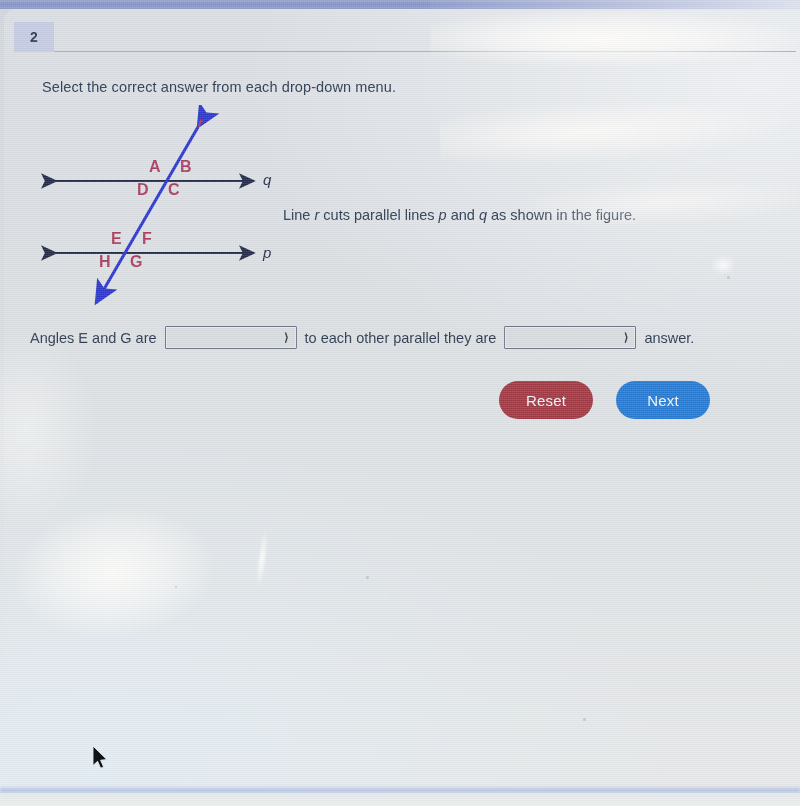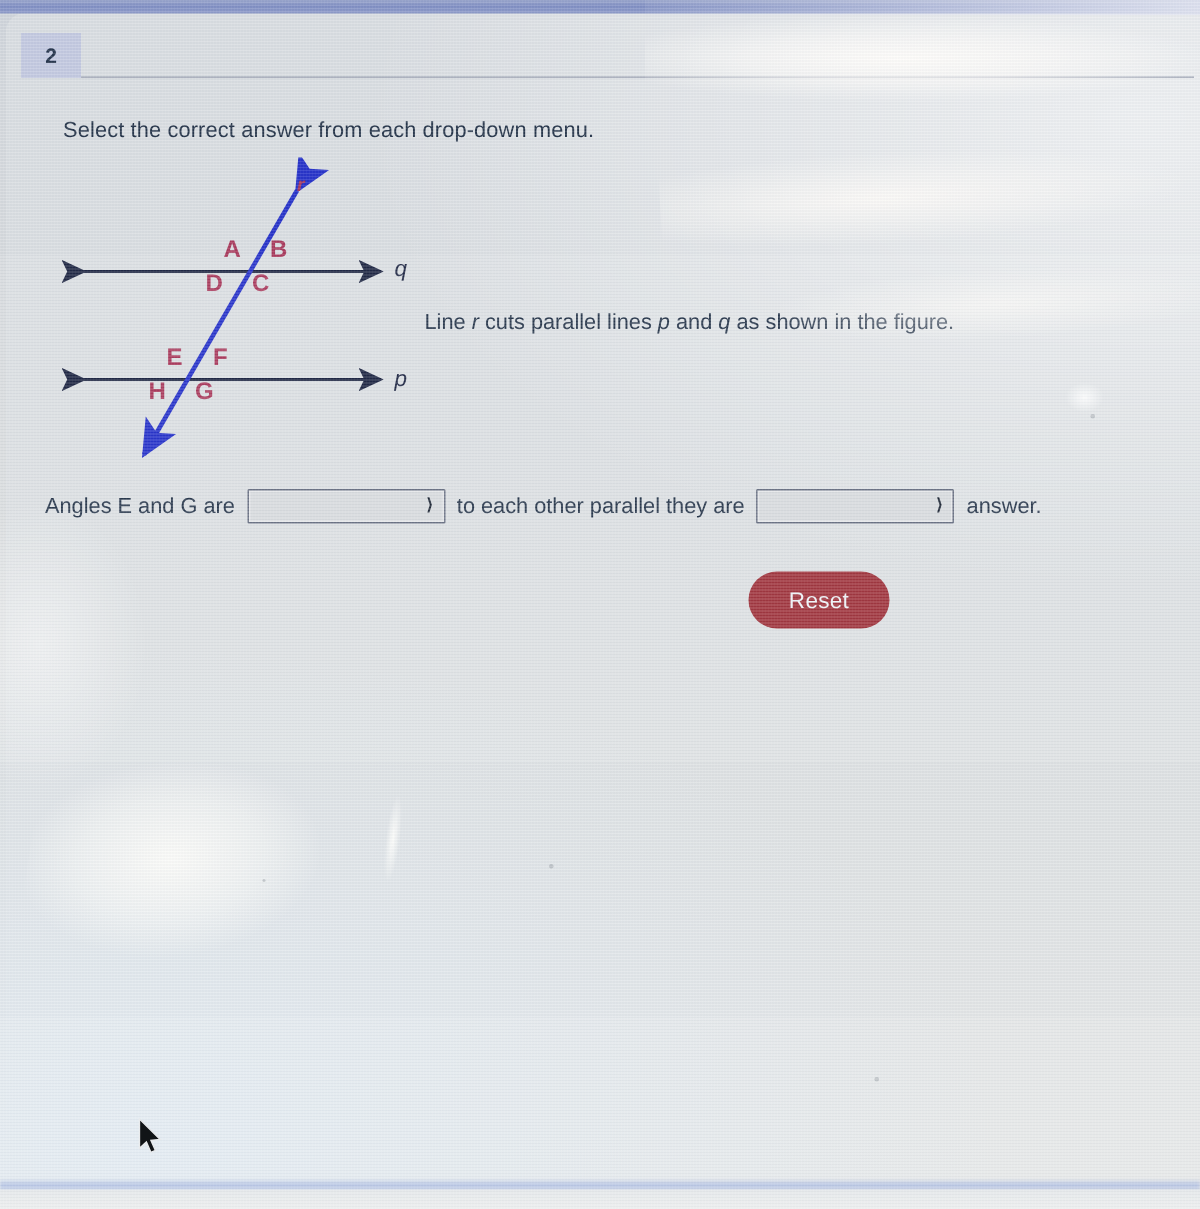--- a/index.html
+++ b/index.html
@@ -235,20 +235,21 @@
   <span>to each other parallel they are</span>
   <span class="sel-wrap">
     <select class="dd" title=""><option value=""></option><option value="alternate interior">alternate interior</option><option value="corresponding">corresponding</option><option value="vertical">vertical</option><option value="same-side interior">same-side interior</option></select>
     <span class="chev">⟩</span>
   </span>
   <span>answer.</span>
 </div>
 
 <div id="buttons">
   <button id="reset-button" class="btn">Reset</button>
+  <button id="next-button" class="btn">Next</button>
 </div>
 
 <div class="glare" id="glare-top-right"></div>
 <div class="glare" id="glare-mid-right"></div>
 <div class="glare" id="glare-right-low"></div>
 <div class="glare" id="glare-bottom-left"></div>
 <div class="glare" id="glare-streak"></div>
 <div class="glare" id="glare-left-soft"></div>
 <div class="glare" id="glare-small-1"></div>
 

